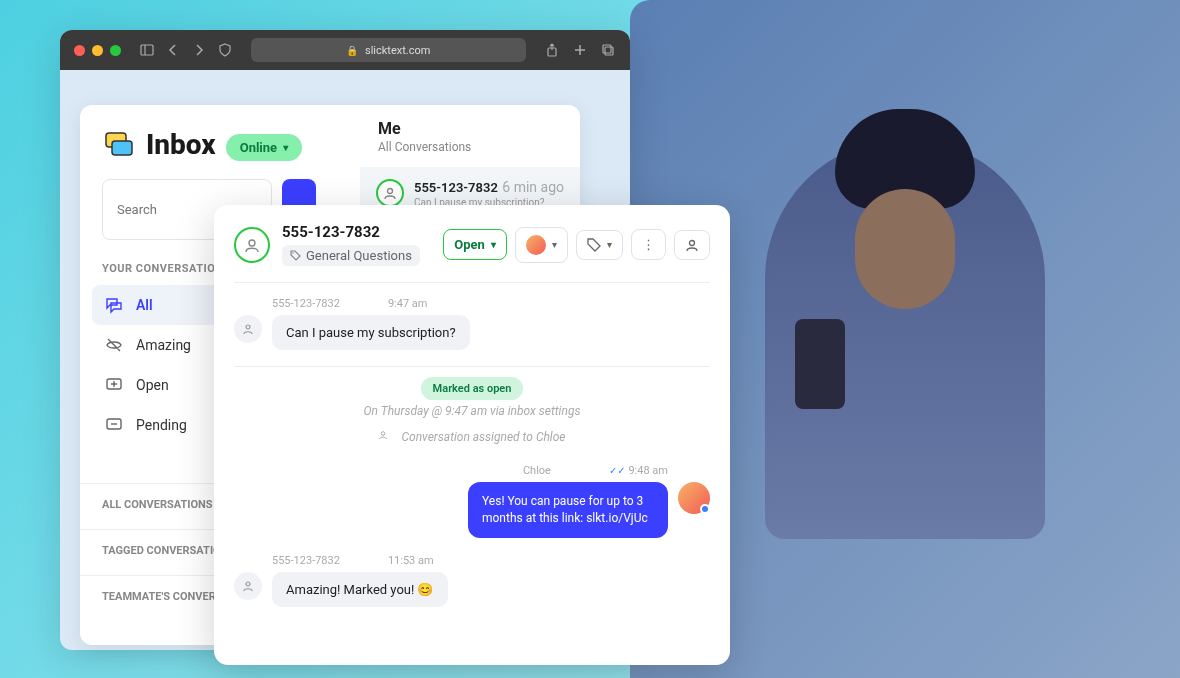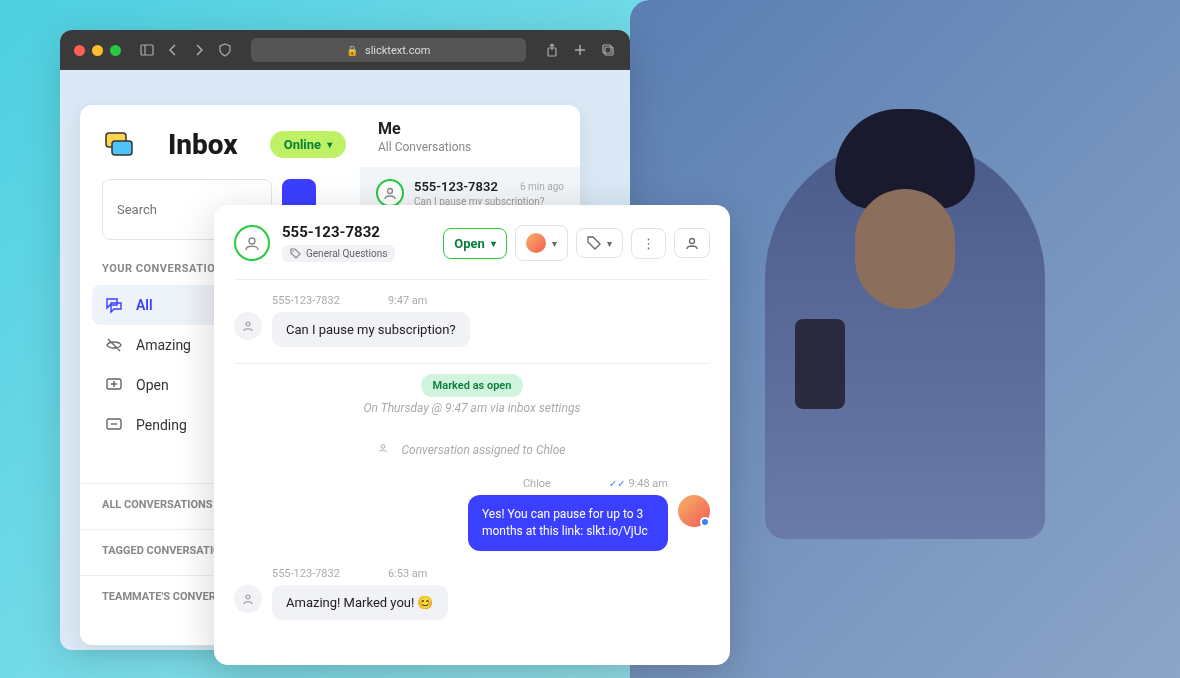--- a/index.html
+++ b/index.html
@@ -18,72 +18,72 @@
     .tl-red { background: #ff5f56; }
     .tl-yellow { background: #ffbd2e; }
     .tl-green { background: #27c93f; }
     .nav-icons { display: flex; gap: 10px; margin-left: 10px; color: #aaa; }
     .nav-icon { width: 16px; height: 16px; display: flex; align-items: center; justify-content: center; }
     .url-bar { flex: 1; background: #555; border-radius: 6px; height: 24px; display: flex; align-items: center; justify-content: center; gap: 6px; color: #ddd; font-size: 11px; margin: 0 10px; }
     .lock-icon { font-size: 10px; }
     .bar-right { display: flex; gap: 12px; color: #aaa; }
     
     .inbox-panel { position: absolute; left: 80px; top: 105px; width: 500px; height: 540px; background: #fff; border-radius: 12px; box-shadow: 0 4px 20px rgba(0,0,0,0.08); padding: 22px 0 0 0; overflow: hidden; }
-    .inbox-header { display: flex; align-items: center; gap: 32px; padding: 0 22px 18px; }
+    .inbox-header { display: flex; align-items: flex-end; gap: 10px; padding: 0 22px 18px; }
     .inbox-logo { width: 34px; height: 34px; display: flex; align-items: center; justify-content: center; }
     .inbox-title { font-size: 28px; font-weight: 800; color: #1a1a1a; }
-    .status-chip { background: #bef264; color: #0a7d3e; padding: 6px 14px; border-radius: 20px; font-size: 13px; font-weight: 700; display: flex; align-items: center; gap: 6px; }
+    .status-chip { background: #86efac; color: #0a7d3e; padding: 6px 14px; border-radius: 20px; font-size: 13px; font-weight: 700; display: flex; align-items: center; gap: 6px; }
     .chev { font-size: 10px; }
     
     .me-head { position: absolute; top: 0; right: 0; width: 220px; padding: 14px 18px; border-bottom: 1px solid #b91c1c; background: #fff; }
     .me-title { font-size: 16px; font-weight: 700; color: #222; }
     .me-sub { font-size: 12px; color: #888; margin-top: 2px; }
     
     .convo-row { position: absolute; top: 62px; right: 0; width: 220px; padding: 12px 16px; background: #f3f6f9; display: flex; gap: 10px; align-items: flex-start; }
     .avatar-circ { width: 28px; height: 28px; border-radius: 50%; border: 2px solid #27c93f; display: flex; align-items: center; justify-content: center; font-size: 12px; color: #666; background: #fff; }
     .convo-info { flex: 1; }
     .convo-num { font-size: 13px; font-weight: 600; color: #222; }
     .convo-preview { font-size: 10px; color: #999; margin-top: 2px; white-space: nowrap; overflow: hidden; text-overflow: ellipsis; }
-    .convo-time { font-size: 10px; color: #aaa; }
+    .convo-time { font-size: 14px; color: #aaa; }
     
     .search-row { display: flex; gap: 10px; padding: 0 22px 16px; }
     .search-input { flex: 1; border: 1px solid #e0e5eb; border-radius: 8px; padding: 22px 14px; font-size: 13px; color: #999; max-width: 170px; }
     .search-btn { width: 34px; height: 38px; background: #3b3fff; border-radius: 8px; }
     
     .section-label { font-size: 11px; font-weight: 700; color: #888; letter-spacing: 0.5px; padding: 6px 22px; }
     .filter-list { padding: 4px 12px; }
     .filter-item { display: flex; align-items: center; gap: 12px; padding: 10px 12px; border-radius: 8px; font-size: 14px; color: #333; }
     .filter-item.active { background: #eef2f9; color: #3b3fff; font-weight: 600; }
     .filter-icon { width: 20px; height: 20px; display: flex; align-items: center; justify-content: center; }
     
     .sec-spacer { height: 30px; }
     .divided-label { border-top: 1px solid #eee; padding-top: 14px; margin-top: 4px; font-size: 11px; font-weight: 700; color: #888; padding-left: 22px; padding-right: 22px; padding-bottom: 14px; }
     
     .chat-panel { position: absolute; left: 214px; top: 205px; width: 516px; height: 460px; background: #fff; border-radius: 14px; box-shadow: 0 10px 40px rgba(0,0,0,0.18); padding: 18px 20px; }
     .chat-header { display: flex; align-items: center; gap: 12px; padding-bottom: 16px; border-bottom: 1px solid #eee; }
     .chat-av { width: 36px; height: 36px; border-radius: 50%; border: 2px solid #27c93f; display: flex; align-items: center; justify-content: center; color: #666; }
     .chat-title-col { flex: 1; }
     .chat-num { font-size: 15px; font-weight: 700; color: #1a1a1a; }
-    .chat-tag { display: inline-flex; align-items: center; gap: 5px; background: #f0f2f5; border-radius: 6px; padding: 3px 8px; font-size: 10px; color: #666; margin-top: 4px; }
+    .chat-tag { display: inline-flex; align-items: center; gap: 5px; background: #f0f2f5; border-radius: 6px; padding: 3px 8px; font-size: 13px; color: #666; margin-top: 4px; }
     .hdr-actions { display: flex; gap: 8px; align-items: center; }
     .act-btn { border: 1px solid #dde3ea; border-radius: 8px; padding: 7px 10px; display: flex; align-items: center; gap: 6px; font-size: 13px; background: #fff; }
     .open-btn { border-color: #27c93f; color: #0a7d3e; font-weight: 700; }
     .av-small { width: 20px; height: 20px; border-radius: 50%; background: linear-gradient(135deg, #f7b267, #f25c54); }
     
     .chat-body { padding-top: 14px; }
     .msg-in { display: flex; gap: 10px; align-items: flex-start; margin-bottom: 16px; }
     .msg-av { width: 28px; height: 28px; border-radius: 50%; background: #f0f2f5; display: flex; align-items: center; justify-content: center; color: #999; font-size: 12px; margin-top: 18px; }
     .msg-col { }
     .msg-meta { display: flex; gap: 48px; font-size: 11px; color: #aaa; margin-bottom: 5px; }
     .bubble-in { background: #f0f2f5; border-radius: 10px; padding: 10px 14px; font-size: 13px; color: #222; display: inline-block; }
     
     .status-pill { display: flex; justify-content: center; margin: 8px 0 4px; }
     .pill { background: #d1f4de; color: #0a7d3e; font-size: 11px; padding: 5px 12px; border-radius: 14px; font-weight: 600; }
     .meta-line { text-align: center; font-size: 12px; color: #aaa; font-style: italic; margin: 4px 0; }
-    .meta-line.with-icon { display: flex; justify-content: center; gap: 13px; margin-top: 28px; }
+    .meta-line.with-icon { display: flex; justify-content: center; gap: 13px; margin-top: 12px; }
     
     .msg-out { display: flex; justify-content: flex-end; gap: 10px; align-items: flex-start; margin: 20px 0 16px; }
     .msg-out-col { text-align: right; margin-left: 40px; }
     .msg-out-meta { display: flex; gap: 58px; font-size: 11px; color: #aaa; margin-bottom: 5px; justify-content: flex-end; }
     .check { color: #3b7fff; font-size: 10px; }
     .bubble-out { background: #3b3fff; color: #fff; border-radius: 12px; padding: 11px 14px; font-size: 12px; max-width: 200px; text-align: left; line-height: 1.4; }
     .out-av { width: 32px; height: 32px; border-radius: 50%; background: linear-gradient(135deg, #f7b267, #f25c54); margin-top: 18px; position: relative; }
     .out-dot { position: absolute; bottom: 0; right: 0; width: 10px; height: 10px; background: #3b7fff; border-radius: 50%; border: 2px solid #fff; }
     
     .hr-line { border: none; border-top: 1px solid #eee; margin: 10px 0; }
@@ -341,19 +341,19 @@
     <div class="msg-in">
       <div class="msg-av">
           <svg width="12" height="12" viewBox="0 0 12 12">
             <circle cx="6" cy="4" r="2" fill="none" stroke="#999" stroke-width="1.2"></circle>
             <path d="M2 11 C2 8 10 8 10 11" fill="none" stroke="#999" stroke-width="1.2"></path>
           </svg>
         </div>
       <div class="msg-col">
         <div class="msg-meta">
           <span>555-123-7832</span>
-          <span>6:53 am</span>
+          <span>11:53 am</span>
         </div>
         <div class="bubble-in">Amazing! Marked you! 😊</div>
       </div>
     </div>
   </div>
 </div>
 
 </body></html>

